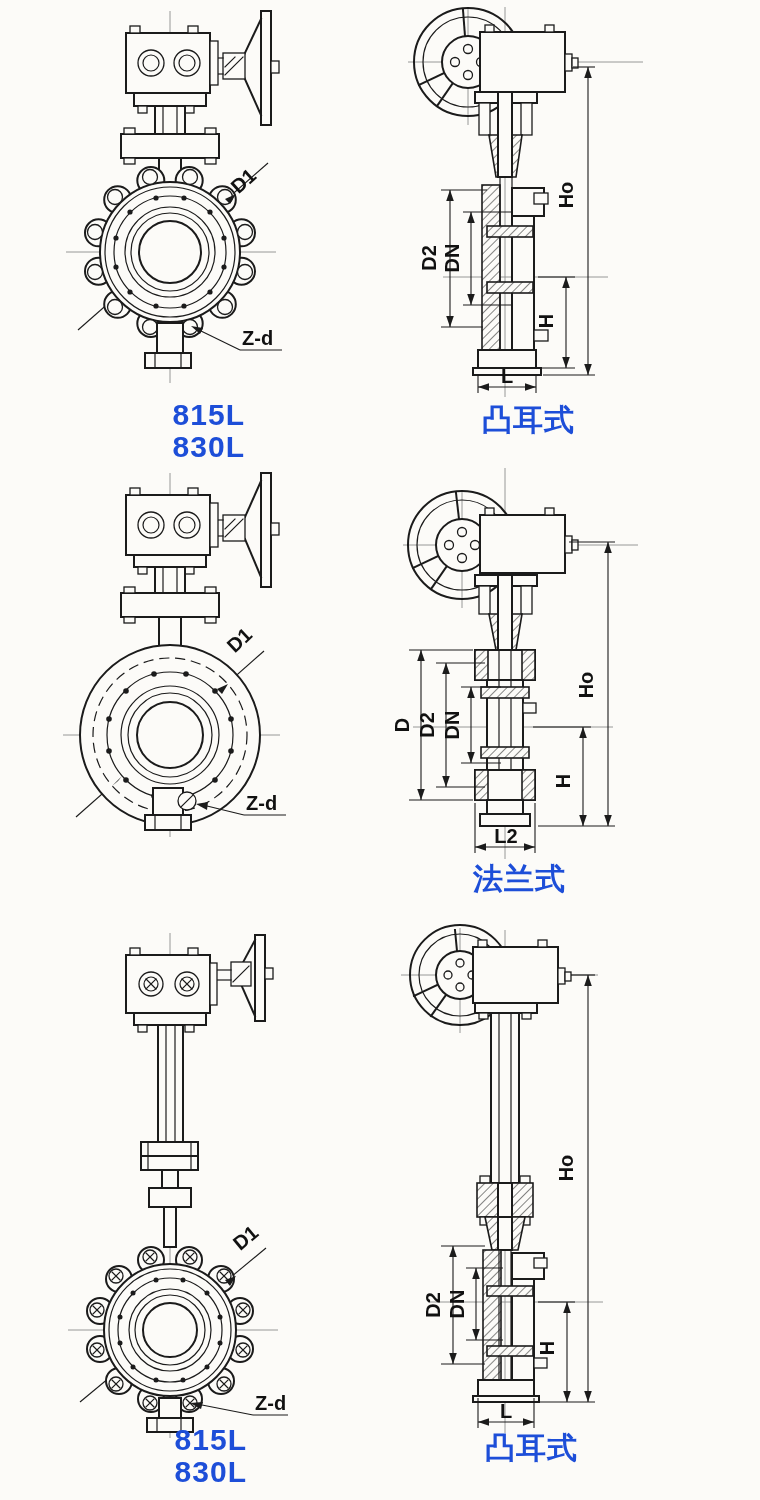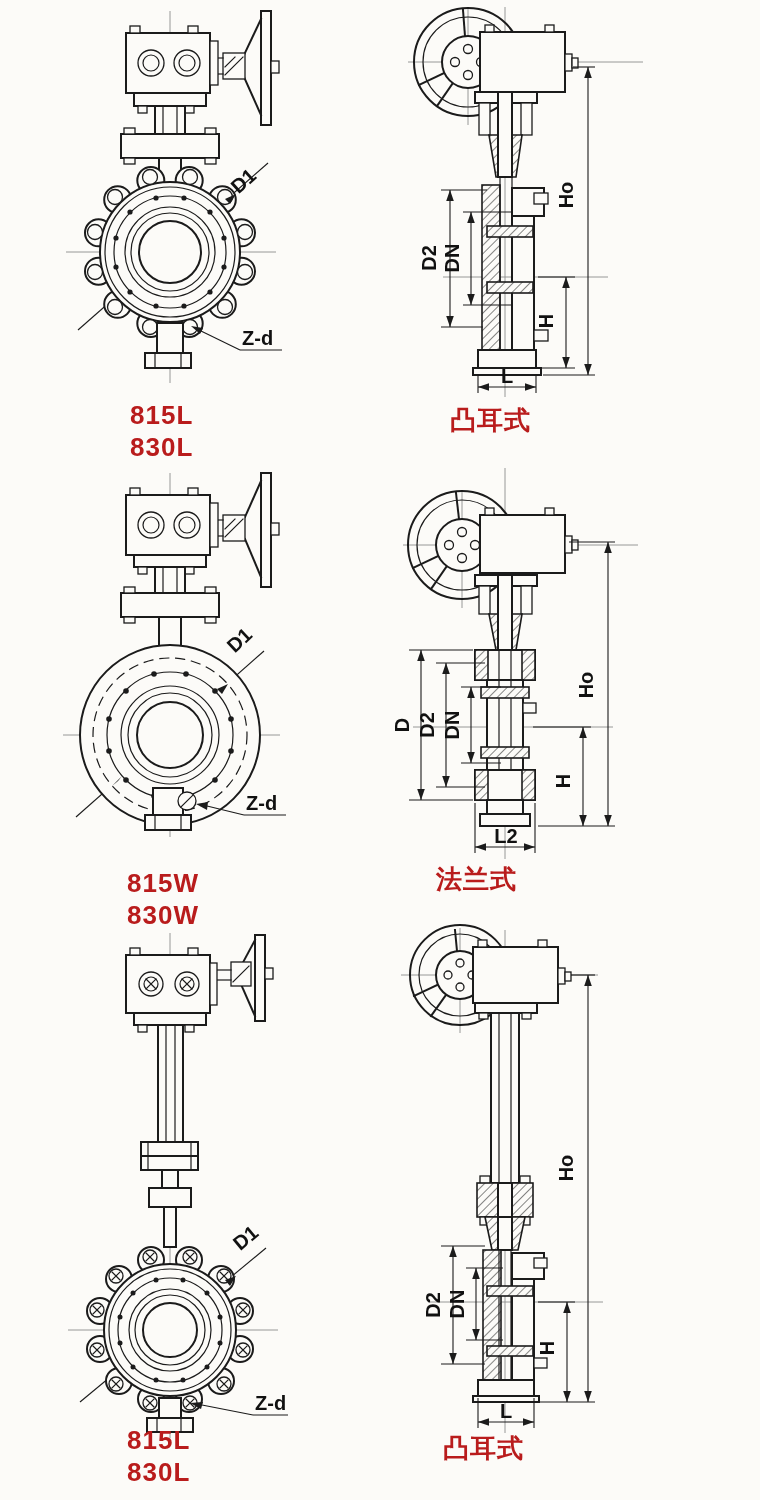--- a/index.html
+++ b/index.html
@@ -10,22 +10,22 @@
   .s2{stroke:#1b1b1b;stroke-width:2;fill:none;stroke-linecap:square;}
   .s1{stroke:#1b1b1b;stroke-width:1.2;fill:none;stroke-linecap:square;}
   .sw{fill:#fcfbf8;stroke:#1b1b1b;stroke-width:2;}
   .swt{fill:#fcfbf8;stroke:#1b1b1b;stroke-width:1.3;}
   .hat{stroke:#1b1b1b;stroke-width:1.6;}
   .cl{stroke:#8d8d8d;stroke-width:0.9;fill:none;}
   .dim{stroke:#1b1b1b;stroke-width:1.1;fill:none;}
   .dt{font:bold 20px "Liberation Sans","DejaVu Sans",sans-serif;fill:#111;}
   .dot{fill:#1b1b1b;stroke:none;}
   .arr{fill:#1b1b1b;stroke:none;}
-  .cap{position:absolute;font-weight:bold;font-size:26px;line-height:32px;color:#b91c1c;
-       text-align:left;letter-spacing:1px;}
+  .cap{position:absolute;font-weight:bold;font-size:30px;line-height:32px;color:#1d4ed8;
+       text-align:right;letter-spacing:1px;}
 </style>
 </head>
 <body>
 
 <div class="canvas">
 
 <svg style="left:18px;top:5px" width="320" height="400" viewBox="0 0 320 400">
   <g>
     <line class="cl" x1="152" y1="6" x2="152" y2="378"></line>
     <line class="cl" x1="48" y1="247" x2="258" y2="247"></line>
@@ -593,24 +593,20 @@
     <text class="dt" text-anchor="middle" x="123" y="490">L</text>
   </g>
 </svg>
 
 <div class="cap" style="left:130px;top:399px;width:115px;">
   <div>815L</div>
   <div>830L</div>
 </div>
 <div class="cap" style="left:450px;top:404px;width:125px;">凸耳式</div>
 
-<div class="cap" style="left:127px;top:867px;width:120px;">
-  <div>815W</div>
-  <div>830W</div>
-</div>
 <div class="cap" style="left:436px;top:863px;width:130px;">法兰式</div>
 
 <div class="cap" style="left:127px;top:1424px;width:120px;">
   <div>815L</div>
   <div>830L</div>
 </div>
 <div class="cap" style="left:443px;top:1432px;width:135px;">凸耳式</div>
 
 </div>
 

